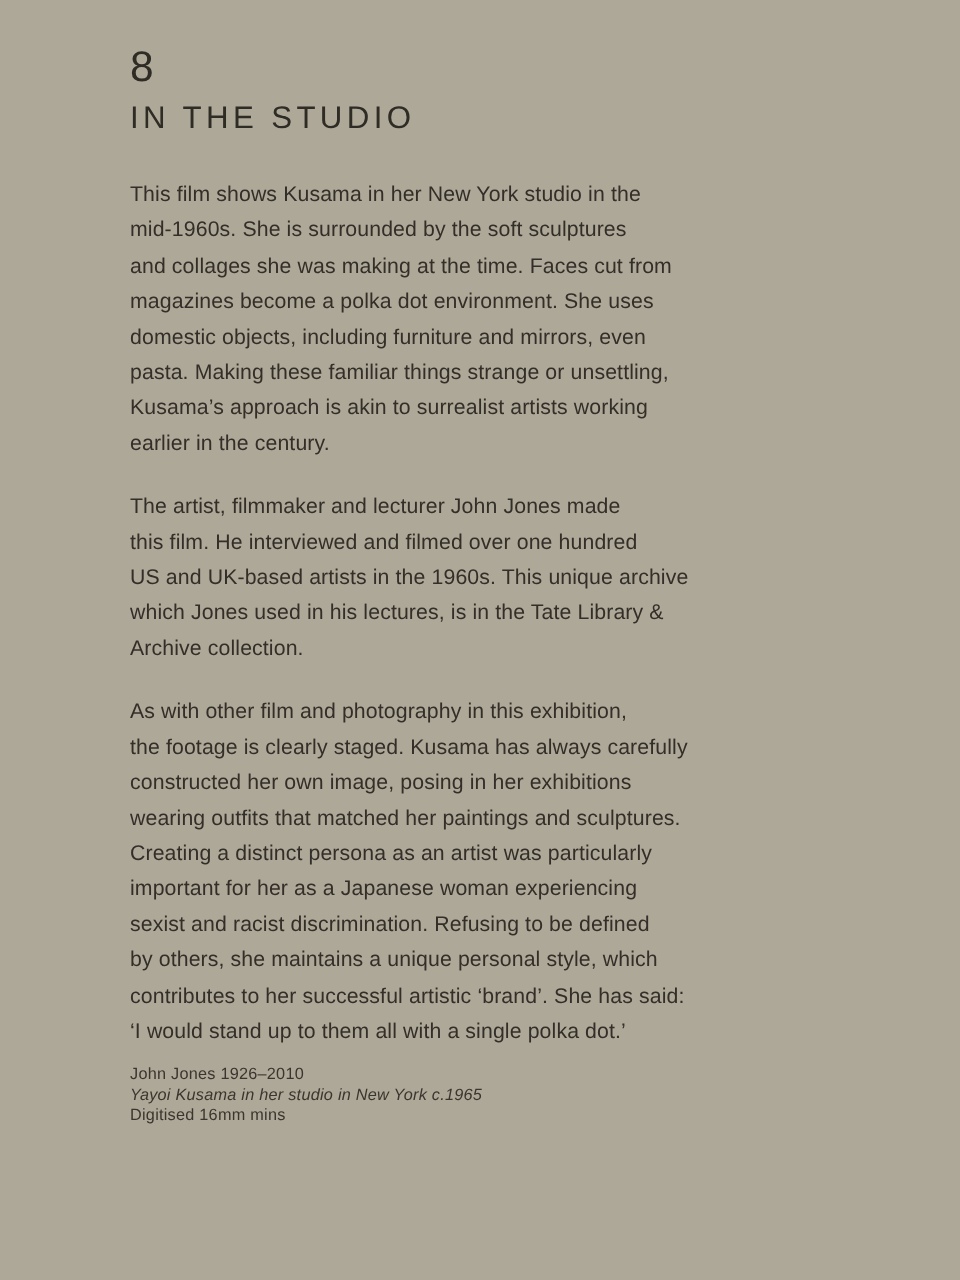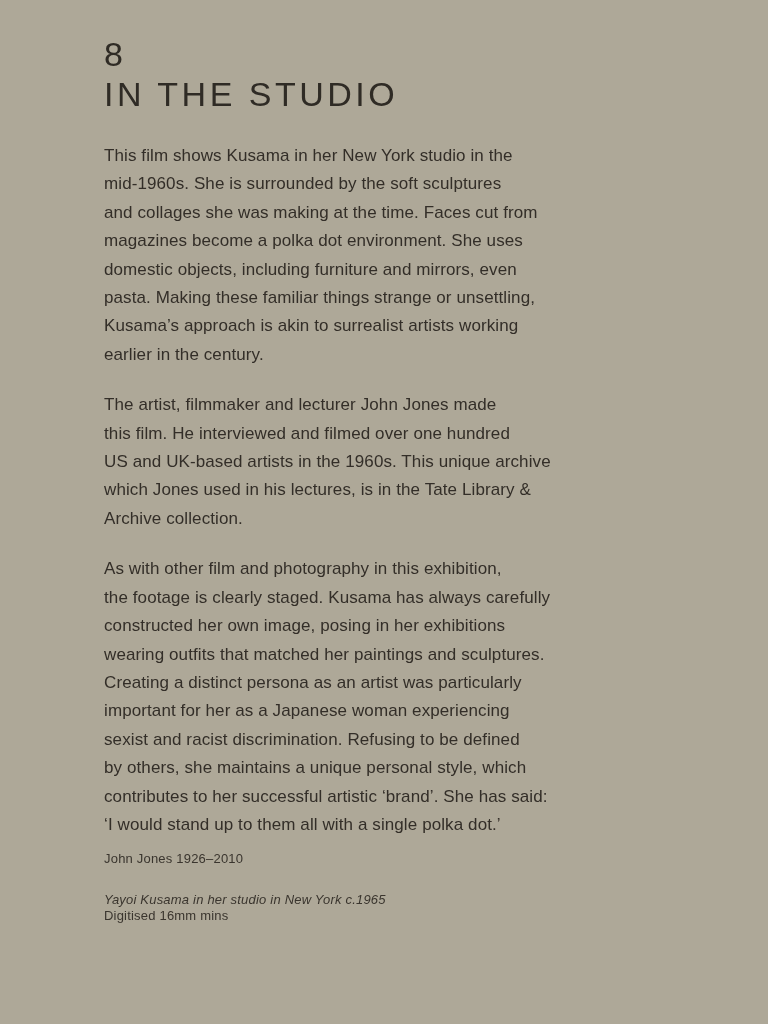--- a/index.html
+++ b/index.html
@@ -30,21 +30,21 @@
     top: 34px;
   }
   .section-number {
     font-size: 34px;
     line-height: 40px;
     letter-spacing: 1px;
     color: #2f2b25;
   }
   .section-title {
     margin: 0;
-    font-size: 34px;
+    font-size: 25px;
     font-weight: 400;
     line-height: 40px;
     letter-spacing: 3.5px;
     color: #2f2b25;
   }
 
   .label-body {
     position: absolute;
     left: 104px;
     top: 142px;
@@ -61,21 +61,21 @@
 
   .credit-block {
     position: absolute;
     left: 104px;
     top: 851px;
     font-size: 13px;
     line-height: 16.5px;
     letter-spacing: 0.2px;
     color: #3a352e;
   }
-  .credit-work-title { font-style: italic; margin-top: 24px; }
+  .credit-work-title { font-style: italic; }
   .credit-gap { height: 16.5px; }
 </style>
 </head>
 <body>
 
 <div class="photo">
   <div class="panel">
 
     <header class="label-header">
       <div class="section-number">8</div>

